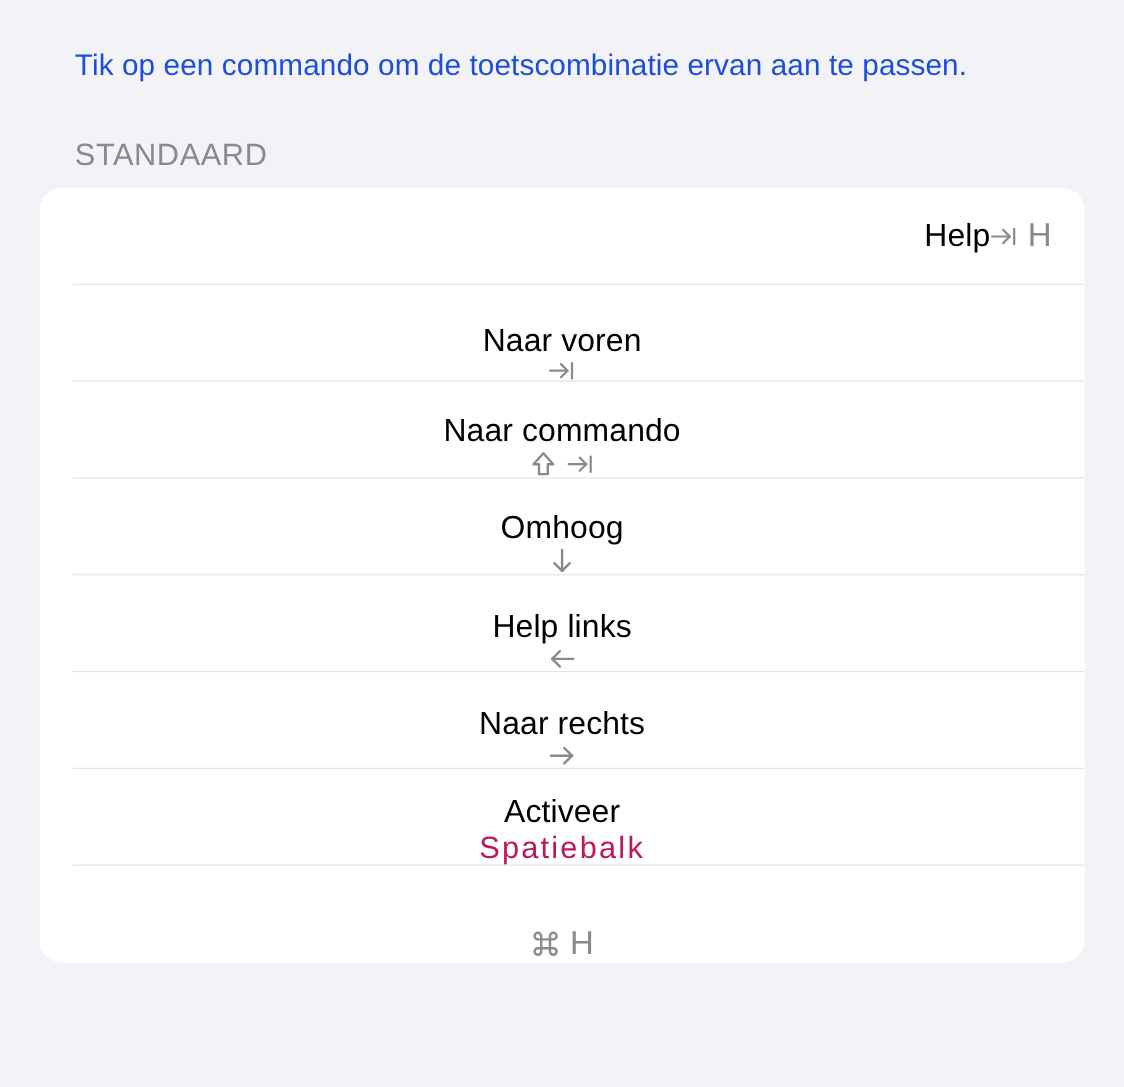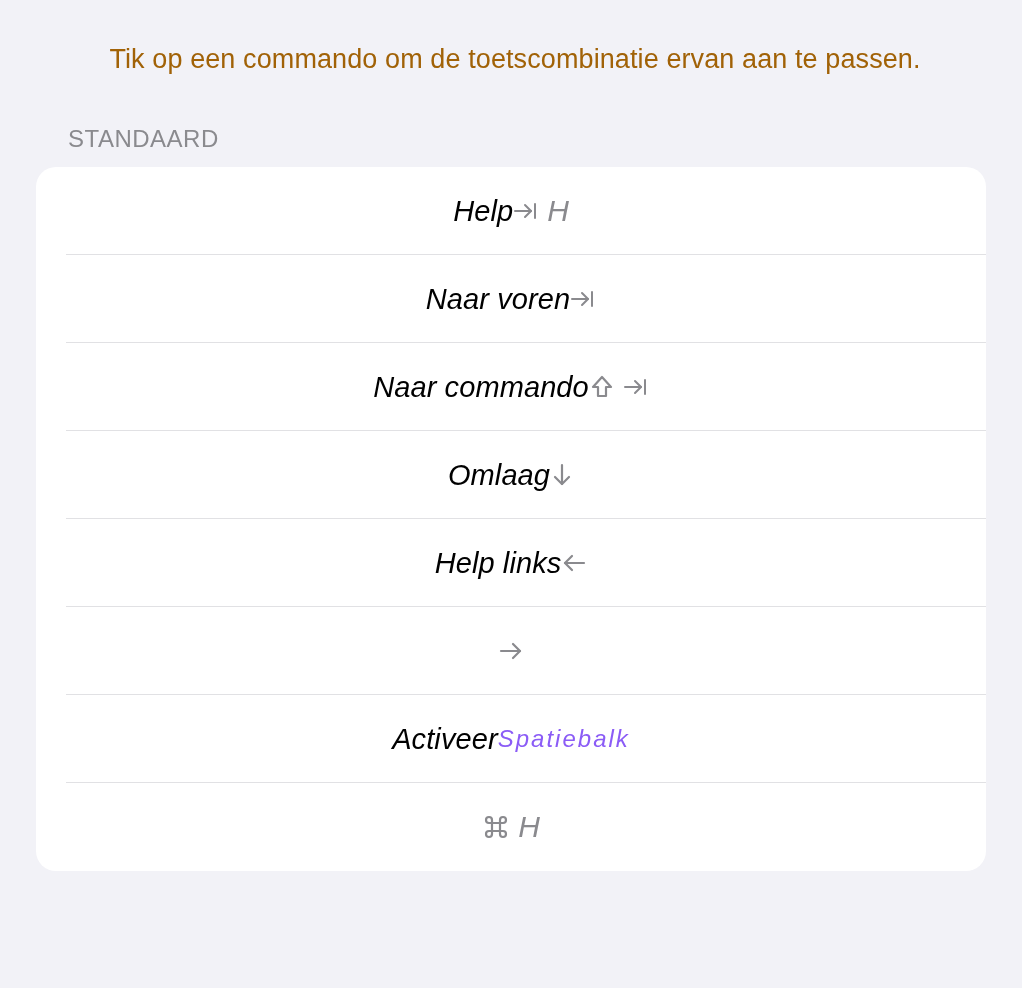--- a/index.html
+++ b/index.html
@@ -10,50 +10,48 @@
     body {
       font-family: -apple-system, BlinkMacSystemFont, "SF Pro Text", "Helvetica Neue", Arial, sans-serif;
       background: #f2f2f7;
       width: 1022px;
       height: 988px;
       padding: 42px 36px 42px 36px;
       color: #000;
       -webkit-font-smoothing: antialiased;
     }
     .intro {
-      color: #a16207;
+      color: #1d4ed8;
       font-size: 27px;
       line-height: 1.3;
       letter-spacing: 0.1px;
       margin-left: 32px;
       margin-right: 24px;
-      text-align: center;
     }
     .section-header {
       color: #8a8a8e;
-      font-size: 24px;
+      font-size: 28px;
       letter-spacing: 0.5px;
       text-transform: uppercase;
       margin-top: 48px;
       margin-left: 32px;
       margin-bottom: 14px;
     }
     .card {
       background: #ffffff;
       border-radius: 20px;
       overflow: hidden;
     }
     .row {
       display: flex;
       align-items: center;
-      justify-content: center;
+      justify-content: flex-end;
       min-height: 88px;
       padding: 0 30px;
       cursor: pointer;
-      font-style: italic;
     }
     .row + .row {
       border-top: 1px solid #e1e1e4;
     }
     .label {
       font-size: 29px;
       color: #000;
       letter-spacing: 0.1px;
     }
     .shortcut {
@@ -62,22 +60,22 @@
       gap: 8px;
       color: #8a8a8e;
       font-size: 28px;
       letter-spacing: 2px;
     }
     .shortcut .glyph {
       display: inline-flex;
       align-items: center;
     }
     .shortcut-text {
-      color: #8b5cf6;
-      font-size: 24px;
+      color: #be185d;
+      font-size: 28px;
     }
     svg {
       display: block;
     }
     .icon-stroke {
       stroke: #8a8a8e;
       stroke-width: 2.2;
       fill: none;
       stroke-linecap: round;
       stroke-linejoin: round;
@@ -96,20 +94,21 @@
     }
     
     .card {
       padding-left: 0;
     }
     .row{
       position:relative;
     }
     .row + .row{
       border-top:none;
+      flex-direction:column;
     }
     .row:not(:last-child)::after{
       content:"";
       position:absolute;
       left:30px;
       right:0;
       bottom:0;
       height:1px;
       background:#e1e1e4;
     }
@@ -171,21 +170,21 @@
               <polyline points="12,4 18,10 12,16"></polyline>
               <line x1="22" y1="3" x2="22" y2="17"></line>
             </g>
           </svg>
       </span>
     </span>
   </div>
 
 
   <div class="row">
-    <span class="label">Omlaag</span>
+    <span class="label">Omhoog</span>
     <span class="shortcut">
       <span class="glyph">
         <svg width="24" height="26" viewBox="0 0 24 26">
             <g class="icon-stroke">
               <line x1="12" y1="3" x2="12" y2="22"></line>
               <polyline points="5,15 12,22 19,15"></polyline>
             </g>
           </svg>
       </span>
     </span>
@@ -199,20 +198,21 @@
             <g class="icon-stroke">
               <line x1="23" y1="12" x2="4" y2="12"></line>
               <polyline points="11,5 4,12 11,19"></polyline>
             </g>
           </svg>
       </span>
     </span>
   </div>
 
   <div class="row">
+    <span class="label">Naar rechts</span>
     <span class="shortcut">
       <span class="glyph">
         <svg width="26" height="24" viewBox="0 0 26 24">
             <g class="icon-stroke">
               <line x1="3" y1="12" x2="22" y2="12"></line>
               <polyline points="15,5 22,12 15,19"></polyline>
             </g>
           </svg>
       </span>
     </span>

